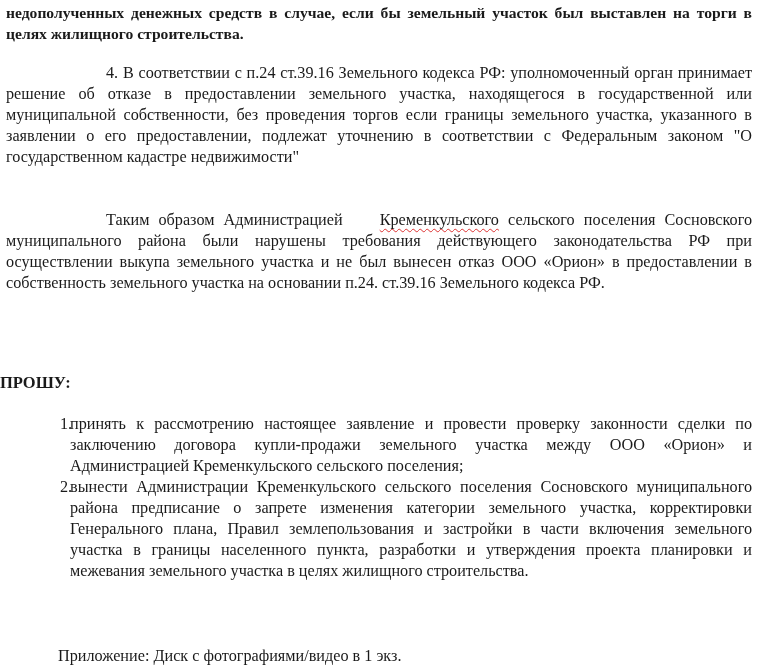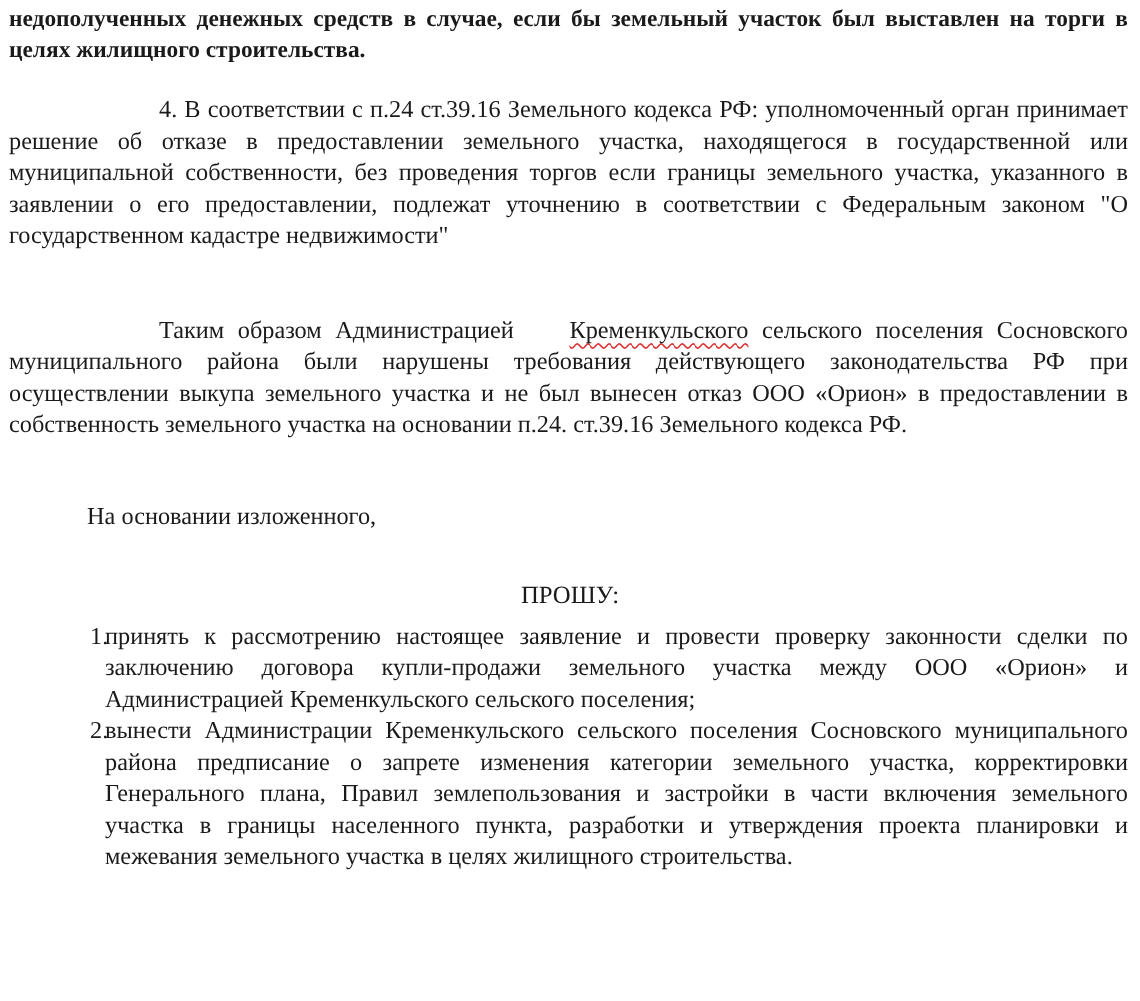--- a/index.html
+++ b/index.html
@@ -17,48 +17,48 @@
   }
   .bold { font-weight: bold; font-size: 15.6px; }
   .indent { text-indent: 100px; }
   .misspelled {
     text-decoration: underline wavy #d33;
     text-decoration-thickness: 1px;
     text-underline-offset: 3px;
     margin-left: 28px;
   }
   .center-title {
-    position: absolute; left: 0; width: 760px; text-align: center;
-    font-size: 16.5px; font-weight: normal; top: 373px; margin-top: 14px;
+    position: absolute; left: 0; width: 760px; 
+    font-size: 16.5px; font-weight: bold; top: 373px;
   }
   .plain { position: absolute; font-size: 16.2px; line-height: 21px; }
   .list-item { position: absolute; left: 60px; width: 692px; font-size: 16.2px; line-height: 21px; }
   .list-num { position: absolute; left: 0; top: 0; width: 24px; }
   .list-text { margin-left: 10px; text-align: justify; text-align-last: left; }
 </style>
 </head>
 <body>
 
 <div class="page">
 
   <p class="p bold" style="top:2px;">недополученных денежных средств в случае, если бы земельный участок был выставлен на торги в целях жилищного строительства.</p>
 
   <p class="p indent" style="top:63px;">4. В соответствии с п.24 ст.39.16 Земельного кодекса РФ: уполномоченный орган принимает решение об отказе в предоставлении земельного участка, находящегося в государственной или муниципальной собственности, без проведения торгов если границы земельного участка, указанного в заявлении о его предоставлении, подлежат уточнению в соответствии с Федеральным законом "О государственном кадастре недвижимости"</p>
 
 
   <p class="p indent" style="top:210px;"><span>Таким образом Администрацией </span><span class="misspelled">Кременкульского</span><span> сельского поселения Сосновского муниципального района были нарушены требования действующего законодательства РФ при осуществлении выкупа земельного участка и не был вынесен отказ ООО «Орион» в предоставлении в собственность земельного участка на основании п.24. ст.39.16 Земельного кодекса РФ.</span></p>
 
-  <div class="plain" style="left:58px; top:334px;">На основании изложенного,</div>
 
   <div class="center-title">ПРОШУ:</div>
 
   <div class="list-item" style="top:414px;">
     <span class="list-num">1.</span>
     <div class="list-text">принять к рассмотрению настоящее заявление и провести проверку законности сделки по заключению договора купли-продажи земельного участка между ООО «Орион» и Администрацией Кременкульского сельского поселения;</div>
   </div>
 
   <div class="list-item" style="top:477px;">
     <span class="list-num">2.</span>
     <div class="list-text">вынести Администрации Кременкульского сельского поселения Сосновского муниципального района предписание о запрете изменения категории земельного участка, корректировки Генерального плана, Правил землепользования и застройки в части включения земельного участка в границы населенного пункта, разработки и утверждения проекта планировки и межевания земельного участка в целях жилищного строительства.</div>
   </div>
 
+  <div class="plain" style="left:58px; top:646px;">Приложение: Диск с фотографиями/видео в 1 экз.</div>
 
 </div>
 
 </body></html>

